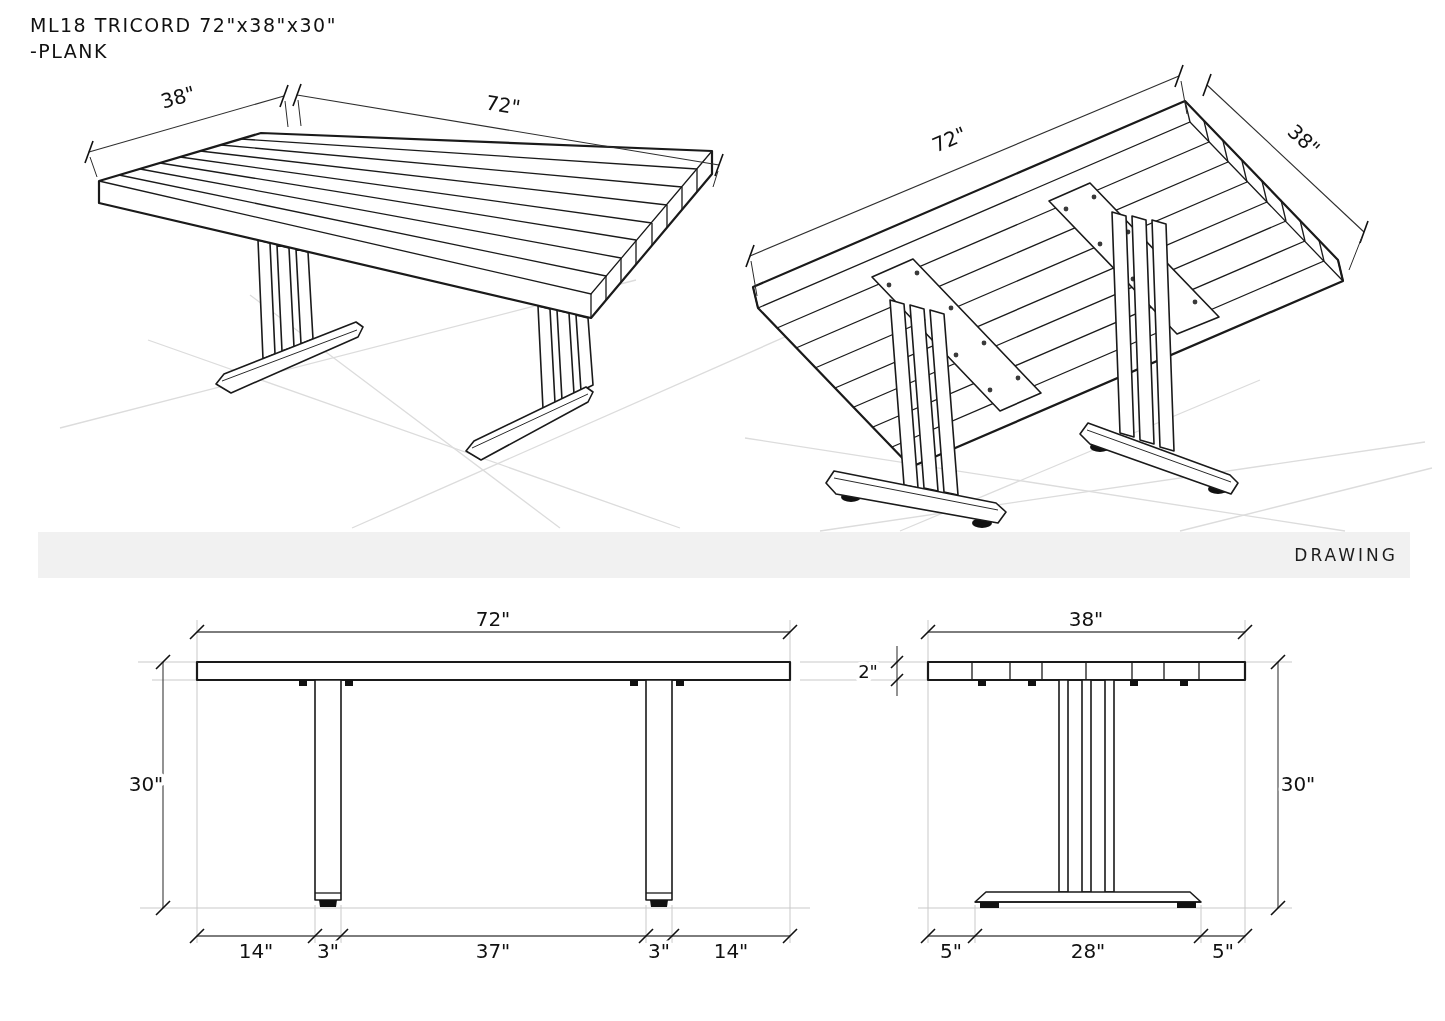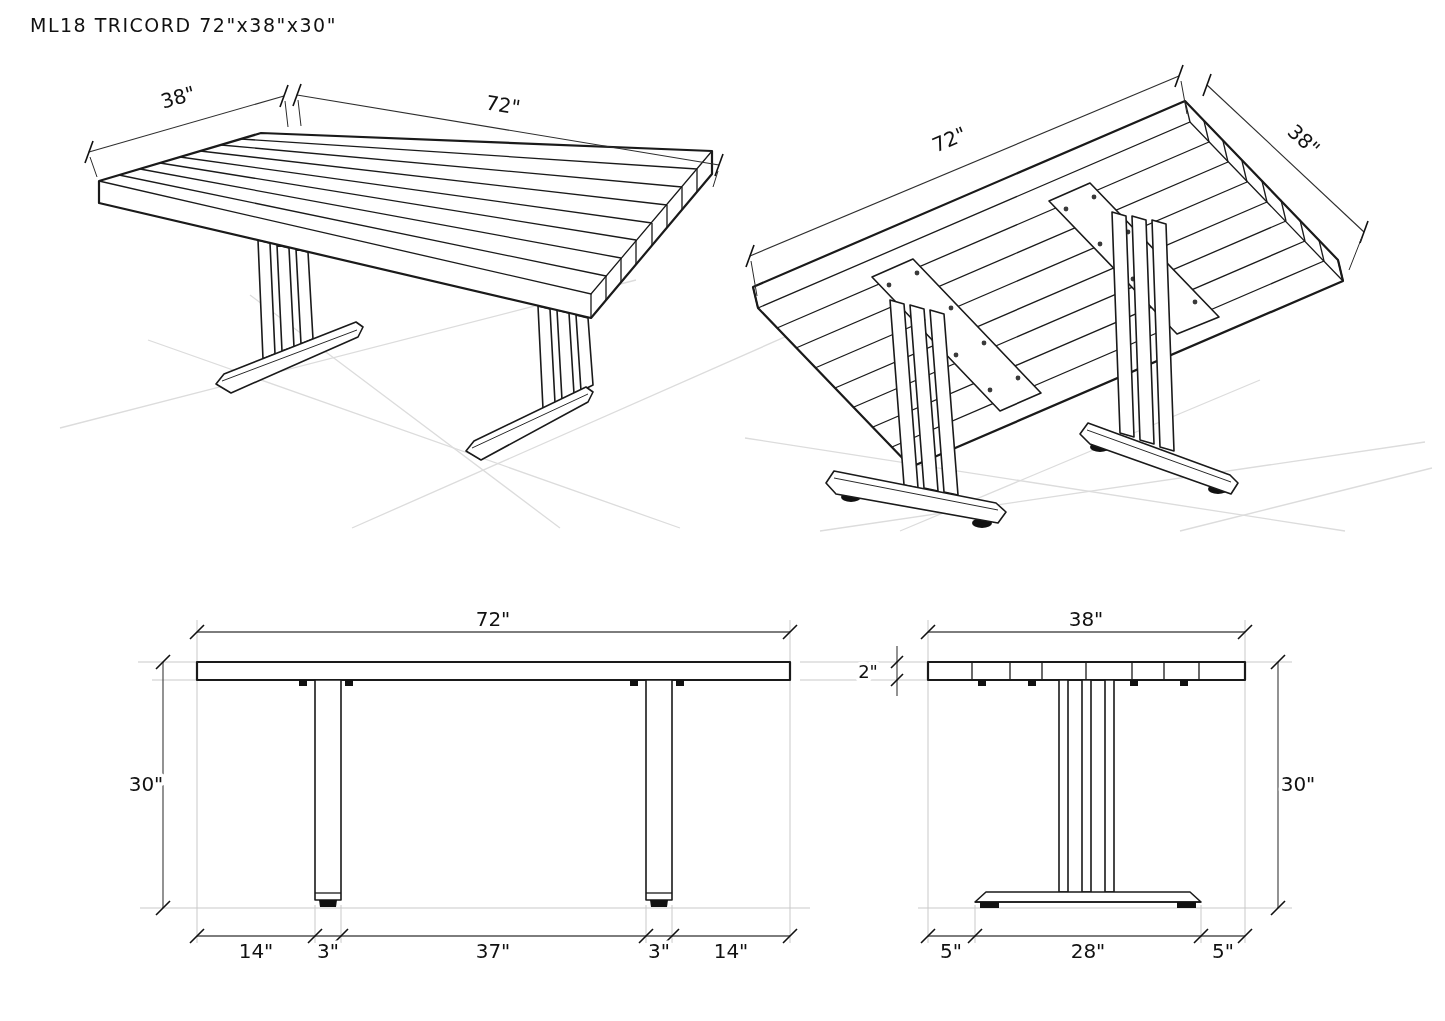--- a/index.html
+++ b/index.html
@@ -31,20 +31,21 @@
   text.lbl-s{font-size:18px;fill:#111;paint-order:stroke;stroke:#fff;stroke-width:7px;
            stroke-linejoin:round;text-anchor:middle;}
 </style>
 </head>
 <body>
 
 <div class="sheet">
 
   <div class="title-block">
     <div class="title-line">ML18 TRICORD 72"x38"x30"</div>
+    <div class="title-line">-PLANK</div>
   </div>
 
   <svg id="iso-svg" width="1445" height="532" viewBox="0 0 1445 532">
 
     <g>
       <path class="floor" d="M148,340 L680,528"></path>
       <path class="floor" d="M60,428 L636,280"></path>
       <path class="floor" d="M352,528 L880,295"></path>
       <path class="floor" d="M250,295 L560,528"></path>
     </g>
@@ -188,20 +189,23 @@
         <path class="tick" d="M1360,243 L1368,221"></path>
         <path class="thin" d="M751,261 L757,296"></path>
         <path class="thin" d="M1181,81 L1187,114"></path>
         <path class="thin" d="M1362,237 L1349,270"></path>
         <text class="lbl" x="952" y="146" transform="rotate(-23 952 146)">72"</text>
         <text class="lbl" x="1299" y="145" transform="rotate(43 1299 145)">38"</text>
       </g>
     </g>
   </svg>
 
+  <div class="band">
+    <span class="band-label">DRAWING</span>
+  </div>
 
   <svg id="elev-svg" width="1445" height="435" viewBox="0 586 1445 435">
 
     <g>
 
       <g>
         <path class="ext" d="M197,620 L197,943"></path>
         <path class="ext" d="M790,620 L790,943"></path>
         <path class="ext" d="M315,905 L315,943"></path>
         <path class="ext" d="M341,905 L341,943"></path>

